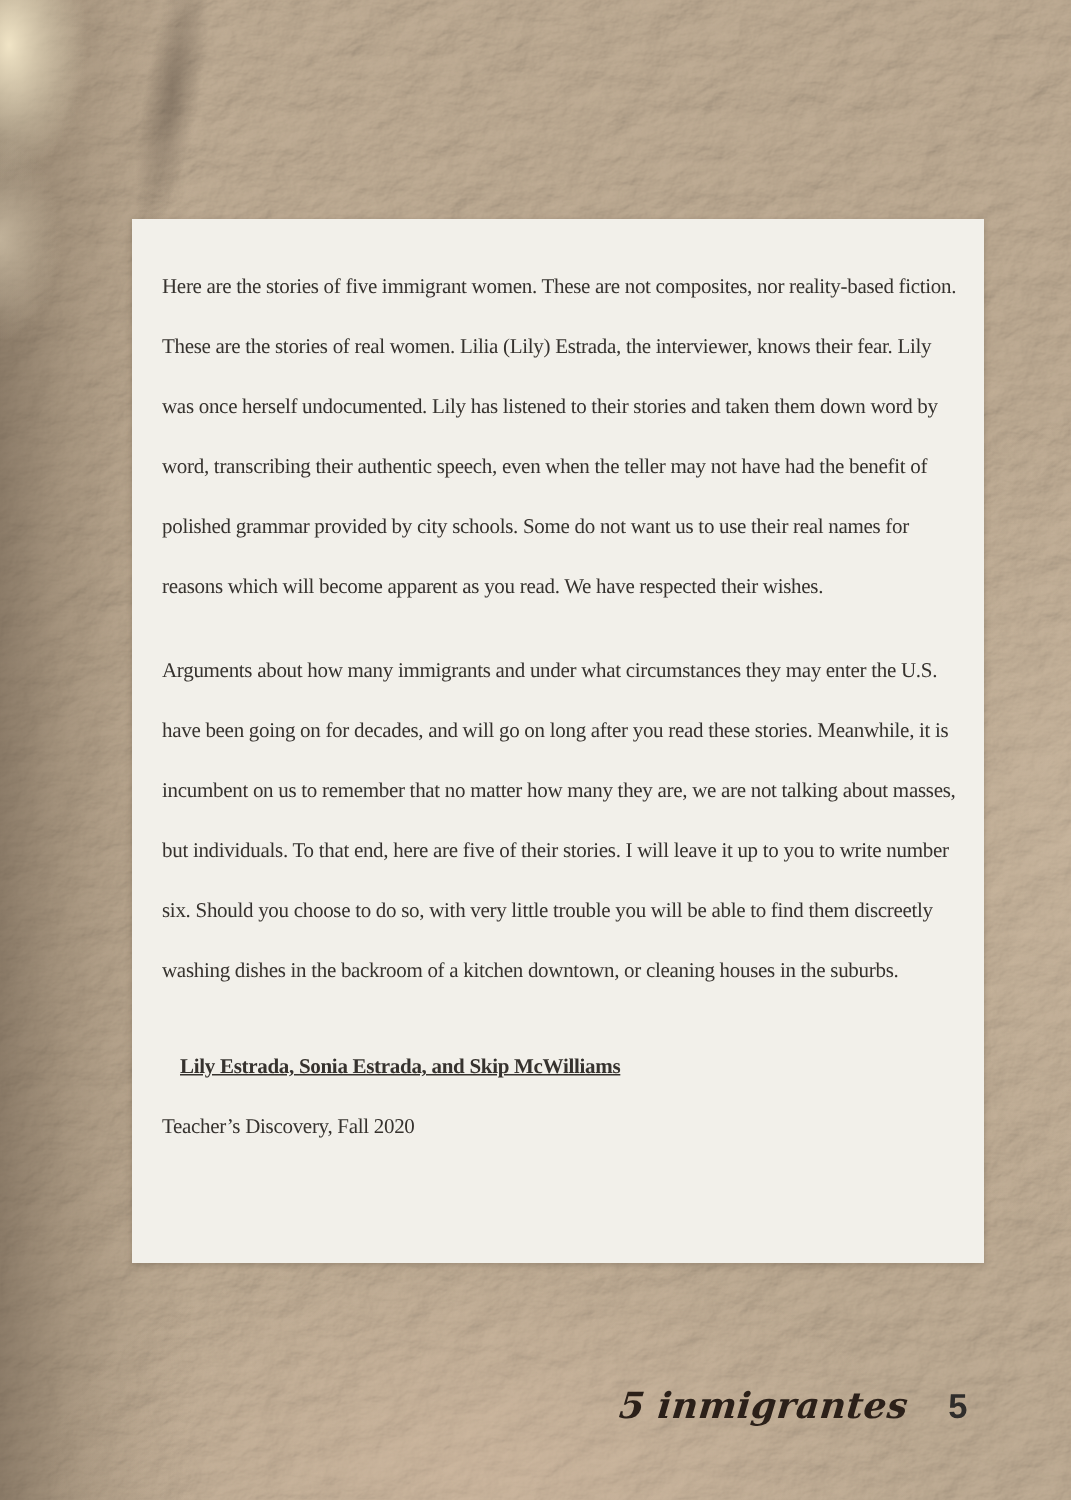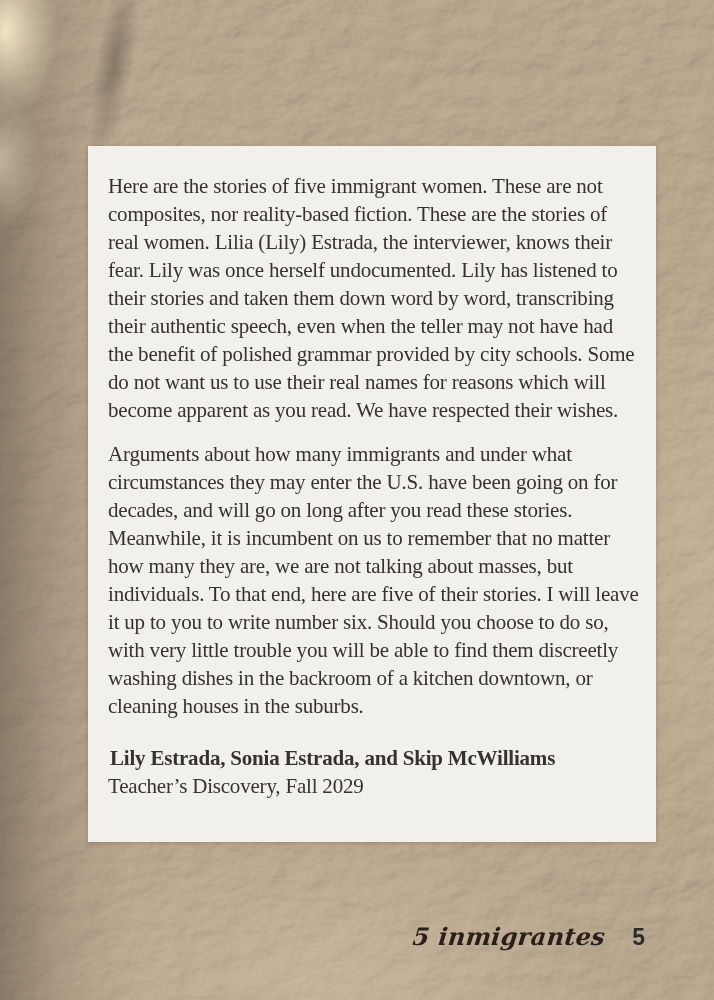--- a/index.html
+++ b/index.html
@@ -49,28 +49,29 @@
     position: absolute;
     left: 88px; top: 146px;
     width: 568px; height: 696px;
     box-sizing: border-box;
     padding: 26px 17px 0 20px;
     background: #f2f0ea;
     box-shadow: 0 1px 4px rgba(60,48,36,0.25);
   }
   .paper p {
     margin: 0 0 16px 0;
-    font-size: 21px;
-    line-height: 28px;
+    font-size: 14px;
+    line-height: 40px;
     color: #36322e;
     letter-spacing: -0.2px;
   }
   .paper p.authors {
     font-weight: 700;
-    margin: 24px 0 0 2px;
+    margin: 24px 0 0 12px;
+    text-decoration: underline;
   }
   .paper p.publisher { margin: 0; }
   .footer {
     position: absolute;
     top: 922px;
     right: 69px;
     display: flex;
     align-items: baseline;
     gap: 27px;
   }
@@ -116,21 +117,21 @@
   <div class="overlay warm-bottom"></div>
   <div class="overlay shade-left"></div>
   <div class="dark-streak"></div>
   <div class="overlay cream-blob"></div>
   <div class="overlay vignette"></div>
 
   <div class="paper">
     <p>Here are the stories of five immigrant women. These are not composites, nor reality-based fiction. These are the stories of real women. Lilia (Lily) Estrada, the interviewer, knows their fear. Lily was once herself undocumented. Lily has listened to their stories and taken them down word by word, transcribing their authentic speech, even when the teller may not have had the benefit of polished grammar provided by city schools. Some do not want us to use their real names for reasons which will become apparent as you read. We have respected their wishes.</p>
     <p>Arguments about how many immigrants and under what circumstances they may enter the U.S. have been going on for decades, and will go on long after you read these stories. Meanwhile, it is incumbent on us to remember that no matter how many they are, we are not talking about masses, but individuals. To that end, here are five of their stories. I will leave it up to you to write number six. Should you choose to do so, with very little trouble you will be able to find them discreetly washing dishes in the backroom of a kitchen downtown, or cleaning houses in the suburbs.</p>
     <p class="authors">Lily Estrada, Sonia Estrada, and Skip McWilliams</p>
-    <p class="publisher">Teacher’s Discovery, Fall 2029</p>
+    <p class="publisher">Teacher’s Discovery, Fall 2020</p>
   </div>
 
   <div class="footer">
     <span class="book-title">5 inmigrantes</span>
     <span class="page-number">5</span>
   </div>
 
 </div>
 
 </body></html>

